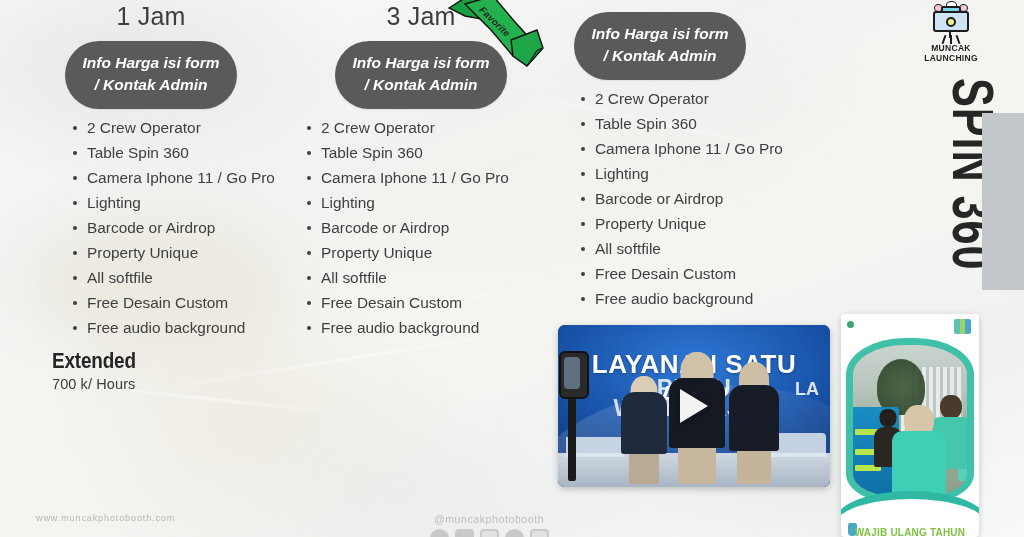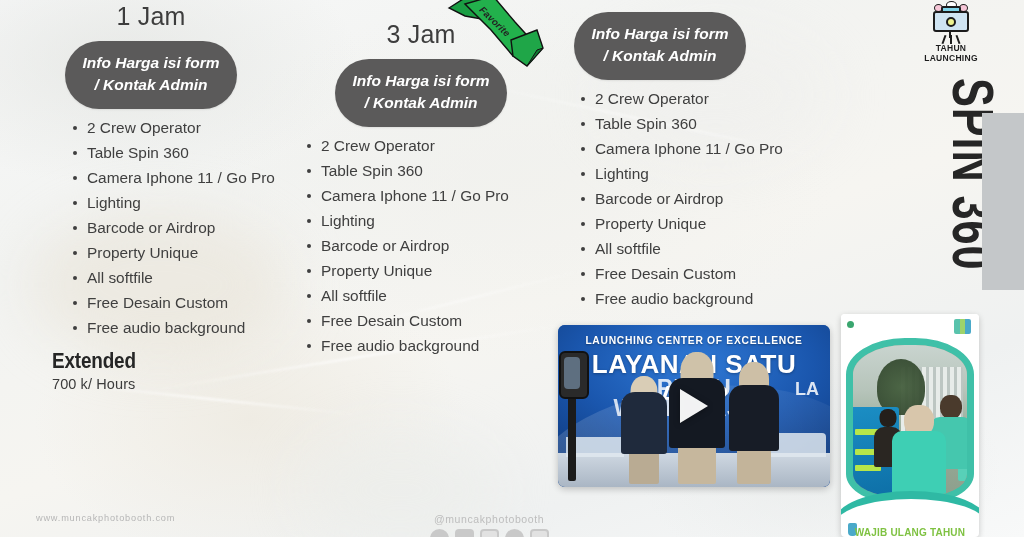--- a/index.html
+++ b/index.html
@@ -94,21 +94,21 @@
     left: 3px;
     top: 6px;
     width: 4px;
     height: 4px;
     border-radius: 50%;
     background: #3f3f3f;
   }
 
   
   #col-2jam { left: 26px;  width: 250px; top: 2px; }
-  #col-3jam { left: 296px; width: 250px; top: 20px; }
+  #col-3jam { left: 296px; width: 250px; top: 2px; }
   #col-4jam { left: 556px; width: 250px; top: 2px; }
 
   #col-2jam .pill { width: 172px; margin: 10px auto 0; }
   #col-3jam .pill { width: 172px; margin: 10px auto 0; }
   #col-4jam .pill { width: 172px; margin: 10px 0 0 18px; }
 
   #col-4jam .col-title { text-align: left; padding-left: 22px; }
   #col-4jam .feature-list { padding-left: 22px; }
   #col-2jam .feature-list { padding-left: 44px; }
   #col-3jam .feature-list { padding-left: 8px; }
@@ -644,38 +644,37 @@
     <div class="puff p3"></div>
     <div class="cam-top"></div>
     <div class="cam-body"></div>
     <div class="cam-lens"></div>
     <div class="tripod"></div>
     <div class="leg l1"></div>
     <div class="leg l2"></div>
     <div class="leg l3"></div>
   </div>
   <div class="brand-name">
-    <div>TAHUN</div>
+    <div>MUNCAK</div>
     <div>LAUNCHING</div>
   </div>
 </div>
 
 <div id="spin-360">
   <span>SPIN 360</span>
 </div>
 
 <div id="gray-placeholder"></div>
 
 <div id="video-card">
   <div class="vbg"></div>
   <div class="swoosh"></div>
   <div class="floor"></div>
   <div class="bld b1"></div>
   <div class="bld b2"></div>
-  <div class="vtext-1">LAUNCHING CENTER OF EXCELLENCE</div>
   <div class="vtext-2">LAYANAN SATU ATAP</div>
   <div class="vtext-3">PINTU</div>
   <div class="vtext-4">WAJIB PAJAK</div>
   <div class="vtext-side">LA</div>
   <div class="person p-left">
     <div class="head"></div>
     <div class="legs"></div>
     <div class="body"></div>
   </div>
   <div class="person p-mid">

